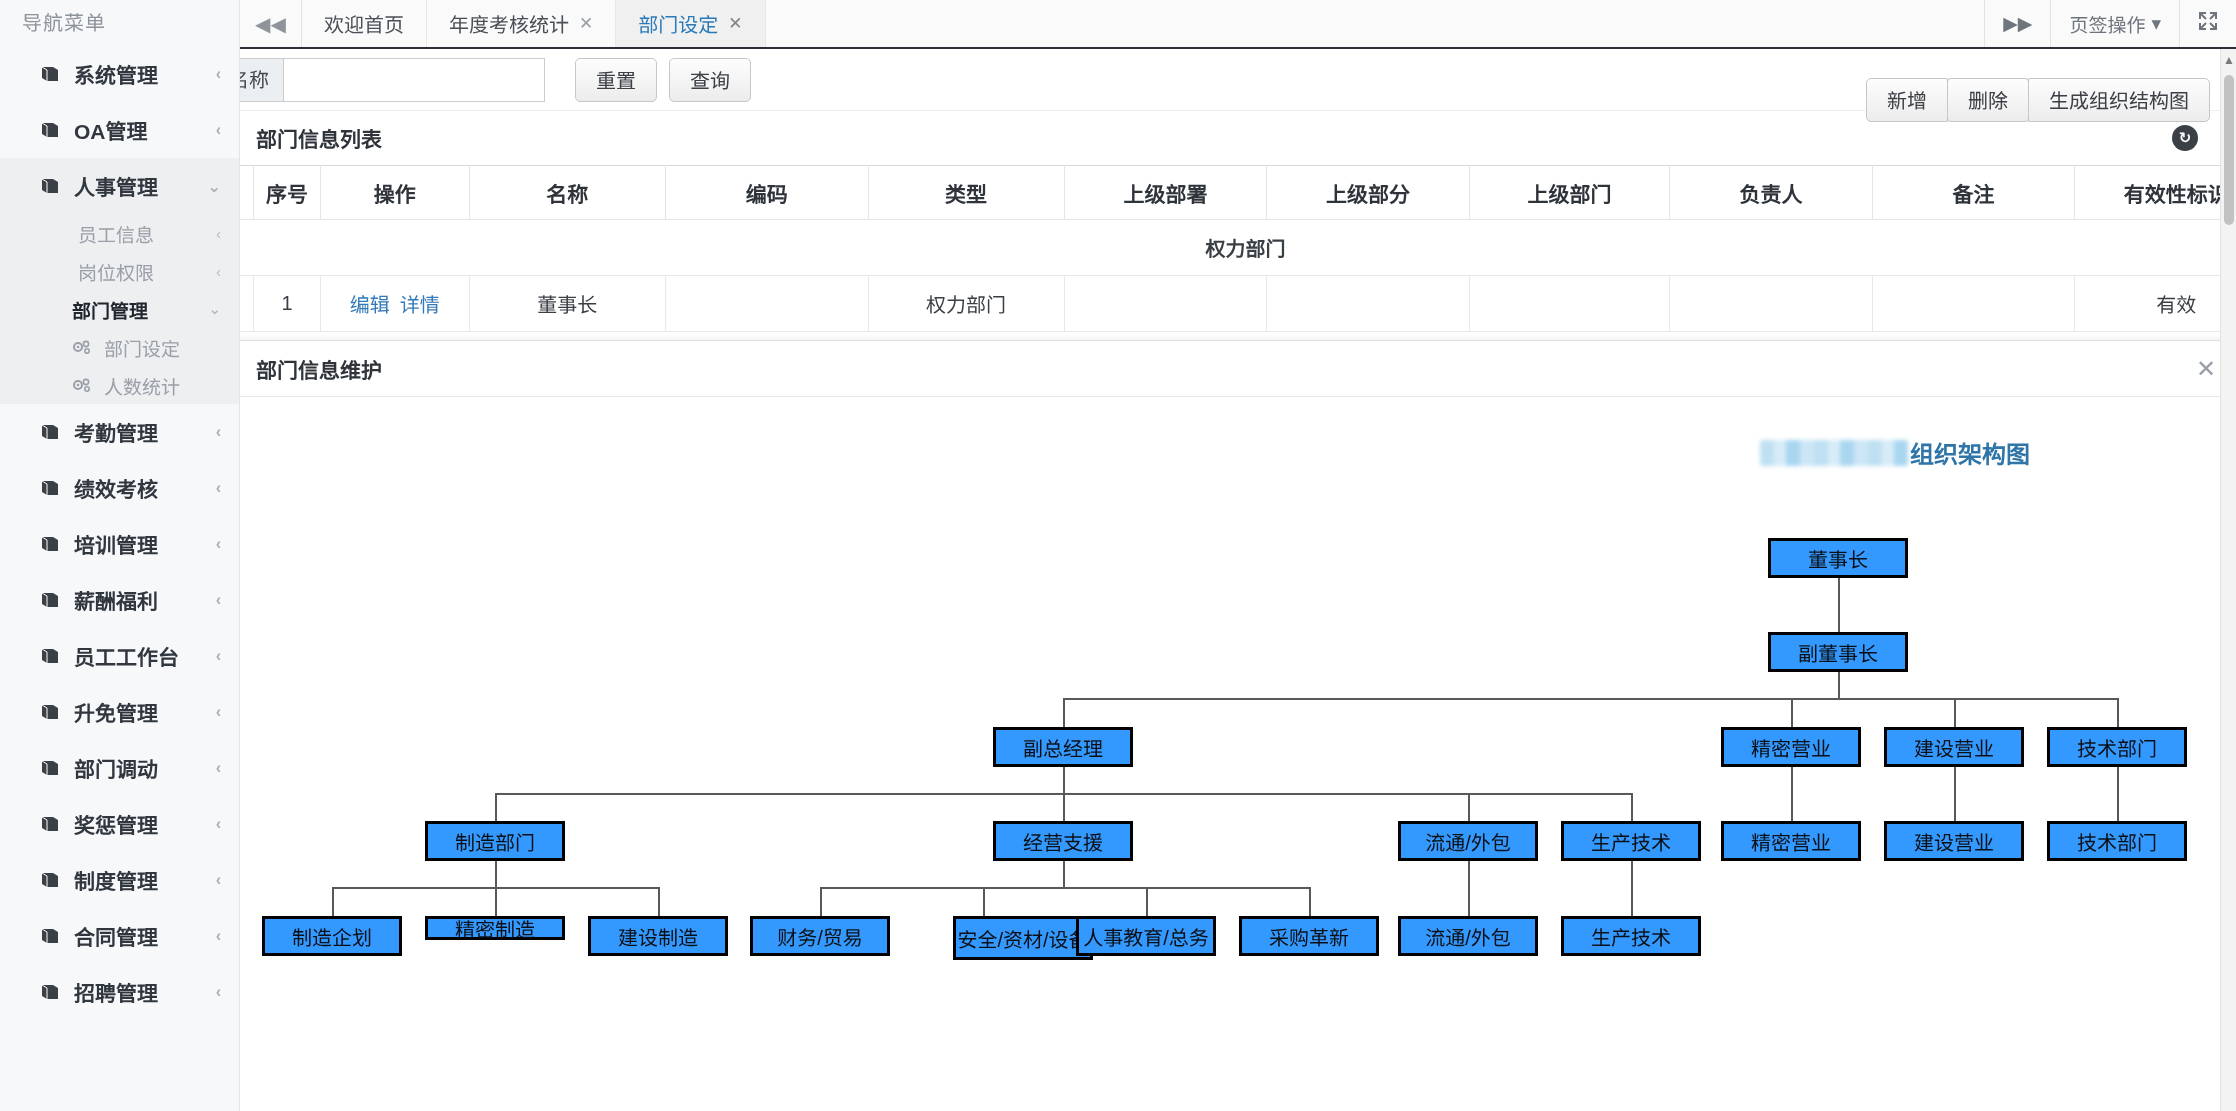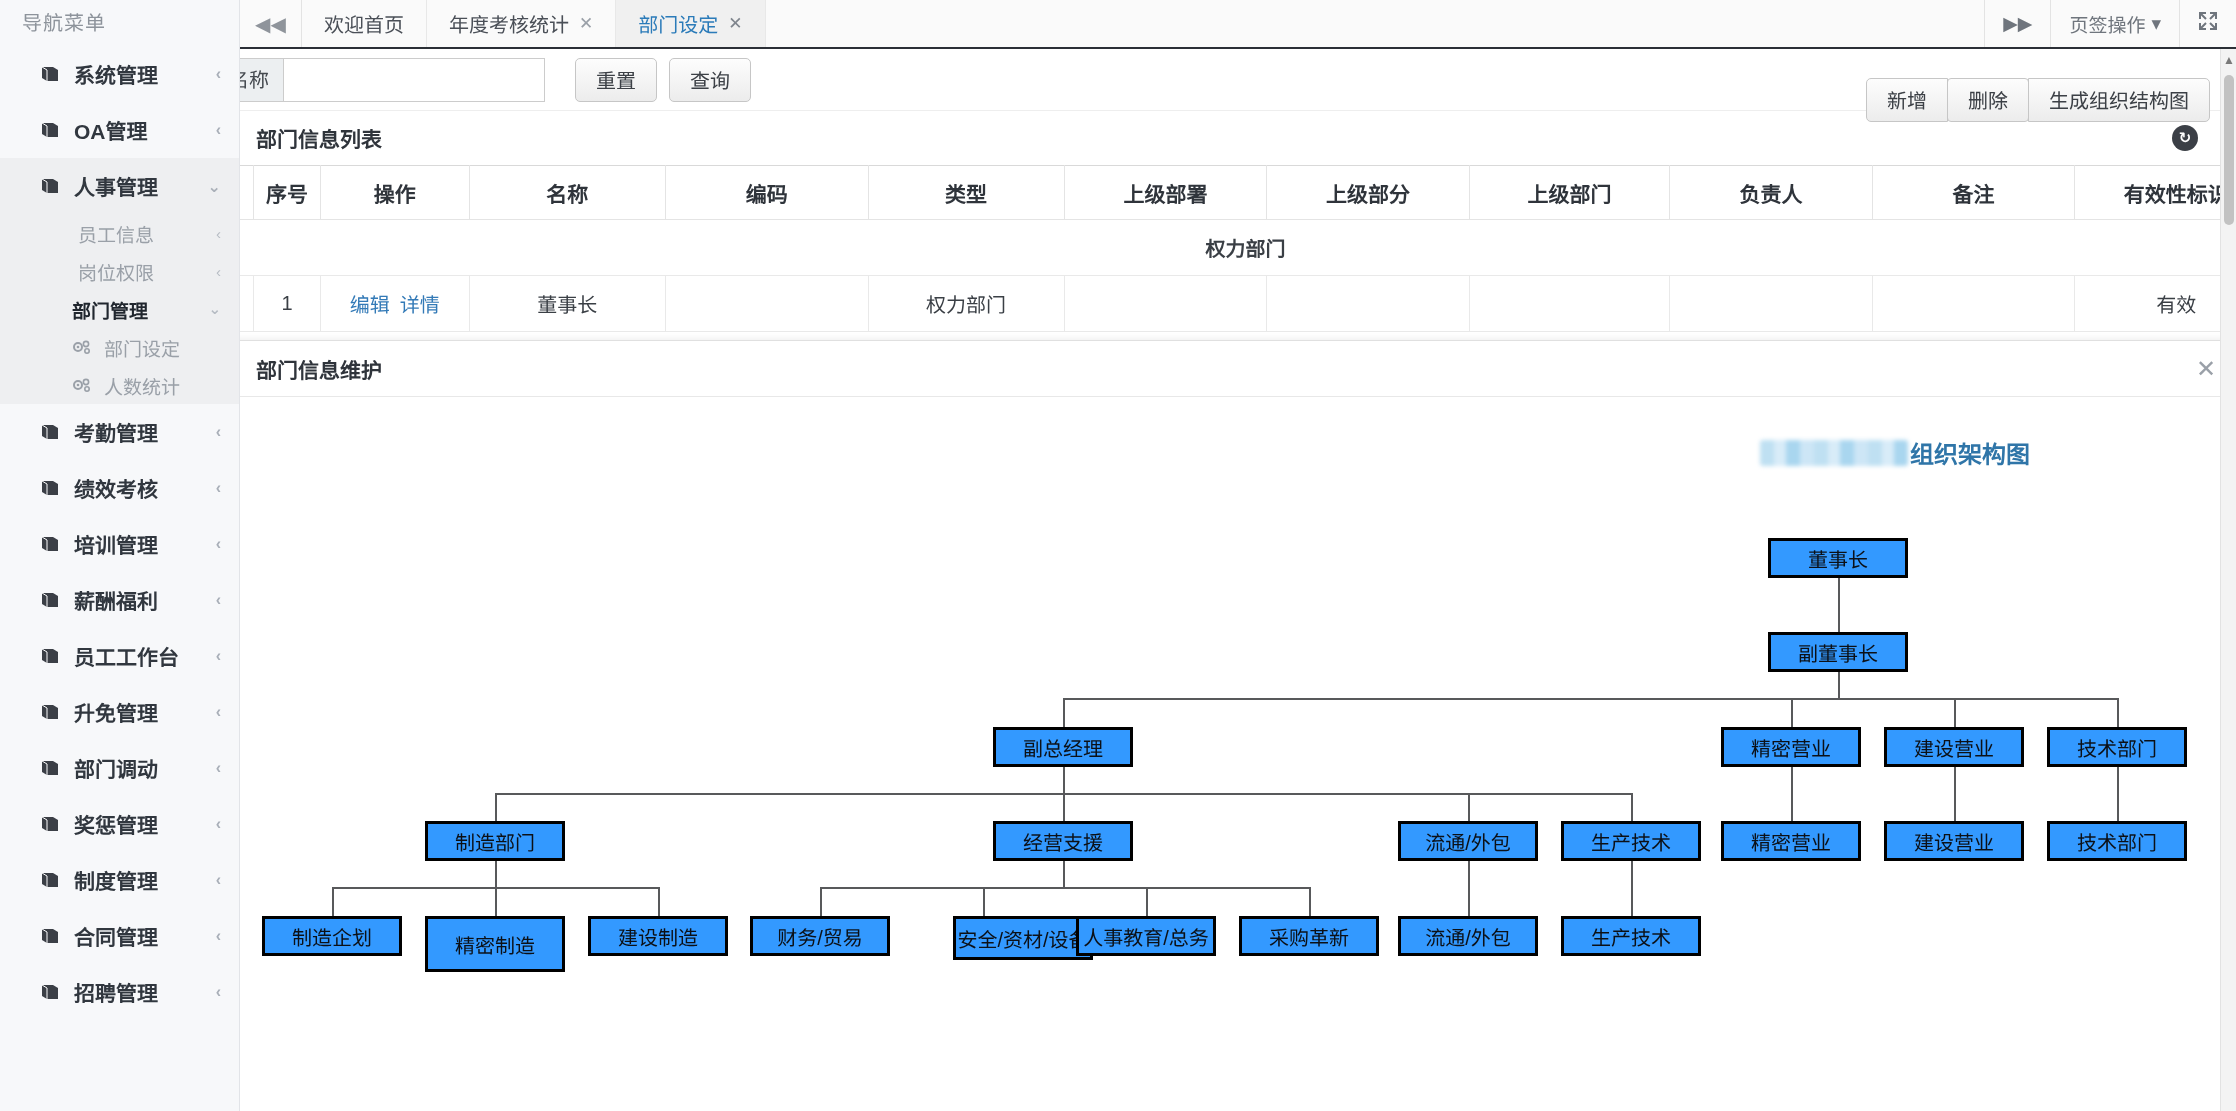--- a/index.html
+++ b/index.html
@@ -654,21 +654,21 @@
             </div>
             <div class="node" style="left: 1686px; top: 424px; width: 140px; height: 40px;">
               <span>建设营业</span>
             </div>
             <div class="node" style="left: 1849px; top: 424px; width: 140px; height: 40px;">
               <span>技术部门</span>
             </div>
             <div class="node" style="left: 64px; top: 519px; width: 140px; height: 40px;">
               <span>制造企划</span>
             </div>
-            <div class="node" style="left: 227px; top: 519px; width: 140px; height: 56px;">
+            <div class="node" style="left: 227px; top: 519px; width: 140px; height: 24px;">
               <span>精密制造</span>
             </div>
             <div class="node" style="left: 390px; top: 519px; width: 140px; height: 40px; text-align: center;">
               <span>建设制造</span>
             </div>
             <div class="node" style="left: 552px; top: 519px; width: 140px; height: 40px;">
               <span>财务/贸易</span>
             </div>
             <div class="node" style="left: 715px; top: 519px; width: 140px; height: 44px; margin-left: 40px;">
               <span>安全/资材/设备</span>

